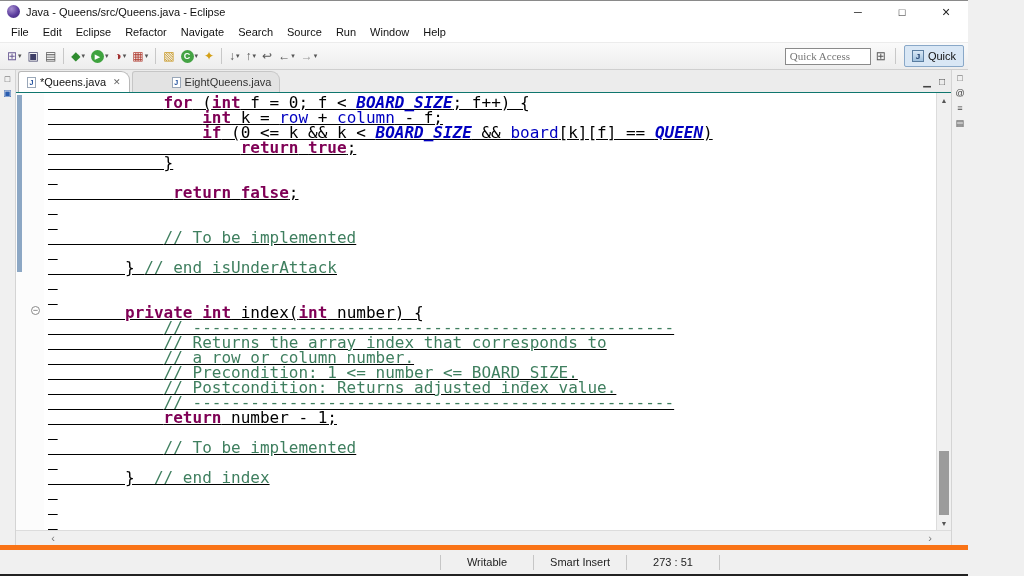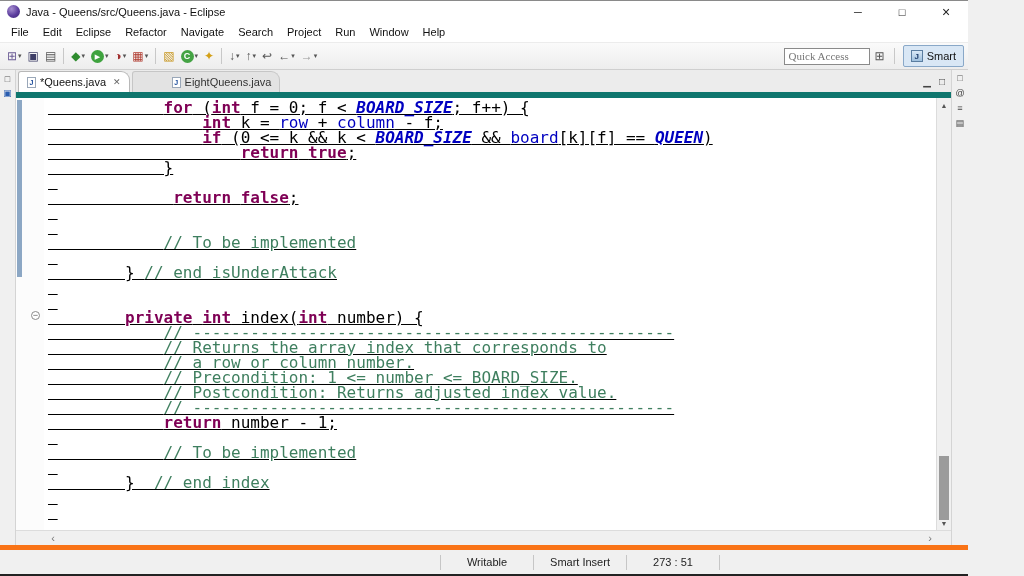--- a/index.html
+++ b/index.html
@@ -33,21 +33,21 @@
   .persp-btn{display:flex;align-items:center;gap:4px;height:20px;padding:0 7px;background:#d9e7f5;border:1px solid #89a8c8;border-radius:2px;margin-left:4px;font-size:11px;color:#111;}
   .persp-icon{width:12px;height:12px;background:linear-gradient(#d9e8f6,#9fc0dd);border:1px solid #5a7da0;font-size:8px;font-weight:bold;color:#1a3a6a;display:flex;align-items:center;justify-content:center;box-sizing:border-box;}
 
   
   .main{flex:1;display:flex;min-height:0;}
   .left-strip{width:15px;background:#f0f0f0;border-right:1px solid #d4d4d4;display:flex;flex-direction:column;align-items:center;padding-top:5px;gap:5px;flex:none;}
   .right-strip{width:16px;background:#f0f0f0;border-left:1px solid #d4d4d4;display:flex;flex-direction:column;align-items:center;padding-top:4px;gap:6px;flex:none;}
   .strip-icon{font-size:9px;line-height:1;}
 
   .center{flex:1;display:flex;flex-direction:column;min-width:0;}
-  .tabbar{height:22px;background:#ececec;display:flex;align-items:flex-end;border-bottom:6px solid #0f766e;padding-left:2px;flex:none;}
+  .tabbar{height:22px;background:#ececec;display:flex;align-items:flex-end;border-bottom:1px solid #0f766e;padding-left:2px;flex:none;}
   .tab{display:flex;align-items:center;gap:4px;height:21px;box-sizing:border-box;padding:0 8px;font-size:11px;color:#111;border:1px solid #b8b8b8;border-bottom:none;border-radius:3px 9px 0 0;}
   .tab.active{background:#fff;}
   .tab.inactive{background:#e3e3e3;border-color:#c6c6c6;color:#333;margin-left:2px;padding-left:39px;}
   .file-icon{width:9px;height:11px;background:#fff;border:1px solid #9aa7b8;font-size:7px;font-weight:bold;color:#1a4a9a;display:flex;align-items:center;justify-content:center;box-sizing:border-box;}
   .tab-close{font-size:9px;color:#666;margin-left:3px;}
   .view-btns{margin-left:auto;align-self:center;display:flex;gap:8px;padding-right:6px;font-size:10px;color:#444;}
 
   .editor{flex:1;display:flex;min-height:0;background:#fff;}
   .ruler{width:28px;background:#fcfcfc;position:relative;flex:none;}
   .range-bar{position:absolute;left:1px;top:2px;width:5px;height:177px;background:var(--c-range);}
@@ -93,21 +93,21 @@
     </div>
   </div>
 
   <div class="menubar">
       <div class="menu-item">File</div>
       <div class="menu-item">Edit</div>
       <div class="menu-item">Eclipse</div>
       <div class="menu-item">Refactor</div>
       <div class="menu-item">Navigate</div>
       <div class="menu-item">Search</div>
-      <div class="menu-item">Project</div>
+      <div class="menu-item">Source</div>
       <div class="menu-item">Run</div>
       <div class="menu-item">Window</div>
       <div class="menu-item">Help</div>
     </div>
 
   <div class="toolbar">
     <div class="toolbar-icons">
         <span class="tb-btn">
           <span class="tb-glyph" style="color: rgb(107, 91, 149);">⊞</span>
           <span class="tb-dd">▾</span>
@@ -166,21 +166,21 @@
           <span class="tb-glyph" style="color: rgb(153, 153, 153);">→</span>
           <span class="tb-dd">▾</span>
         </span>
       </div>
     <div class="toolbar-right">
       <input class="quick-access" placeholder="Quick Access" style="">
       <span class="open-persp">⊞</span>
       <span class="tb-sep"></span>
       <div class="persp-btn">
         <span class="persp-icon">J</span>
-        <span>Smart</span>
+        <span>Quick</span>
       </div>
     </div>
   </div>
 
   <div class="main">
 
     <div class="left-strip">
         <span class="strip-icon" style="color: rgb(85, 85, 85);">□</span>
         <span class="strip-icon" style="color: rgb(42, 93, 176);">▣</span>
       </div>

